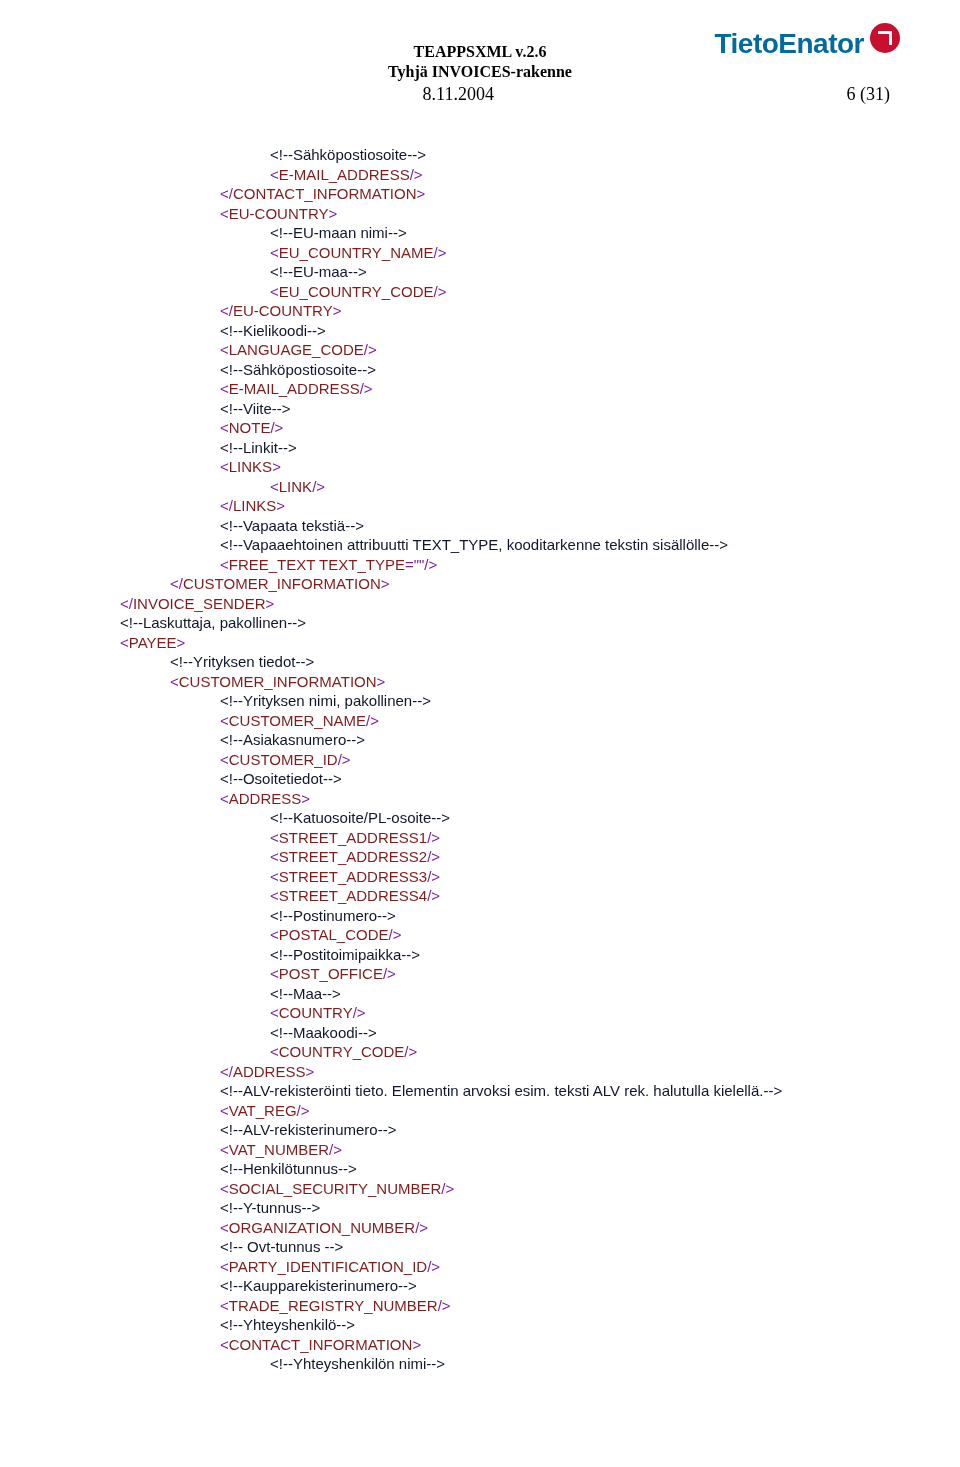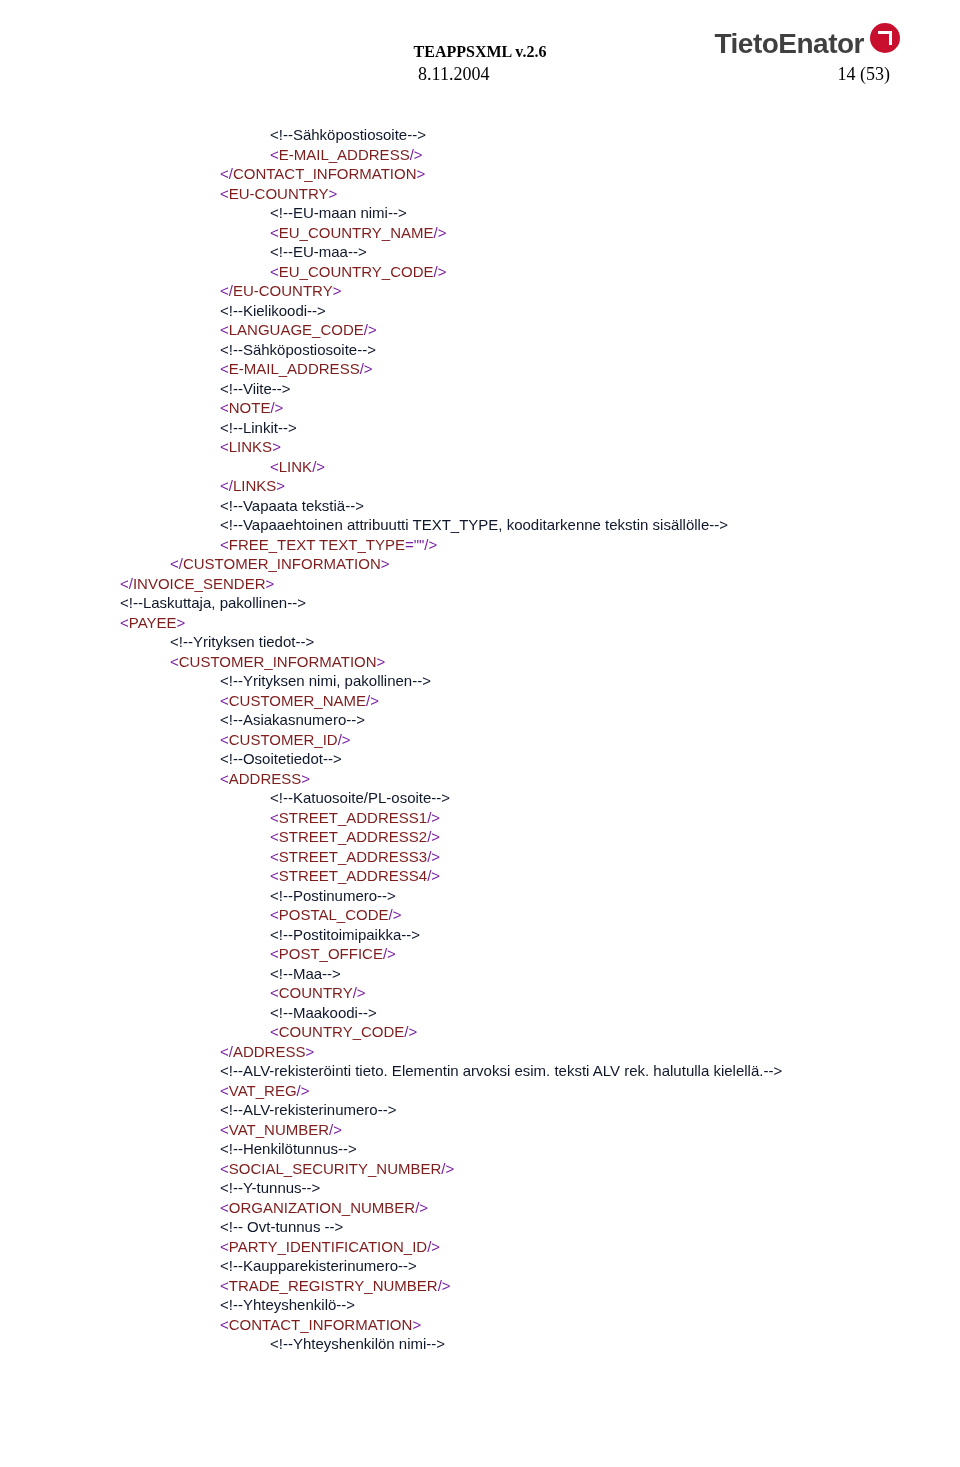--- a/index.html
+++ b/index.html
@@ -29,21 +29,21 @@
     top: 28px;
     right: 60px;
     display: flex;
     align-items: center;
     font-family: Arial, Helvetica, sans-serif;
   }
   .logo-text {
     font-size: 28px;
     font-weight: 900;
     letter-spacing: -0.5px;
-    color: #404040;
+    color: #0369a1;
   }
   .logo-mark {
     width: 30px;
     height: 30px;
     border-radius: 50%;
     background: #c8102e;
     margin-left: 6px;
     position: relative;
     top: -6px;
   }
@@ -81,28 +81,29 @@
   .darkred { color: #7f1d1d; }
   .green { color: #0f172a; }
 </style>
 </head>
 <body>
 
 <div class="page">
 
   <div class="header-block">
     <div>TEAPPSXML v.2.6</div>
+    <div>Tyhjä INVOICES-rakenne</div>
   </div>
 
   <div class="logo-wrap">
     <span class="logo-text">TietoEnator</span>
     <span class="logo-mark"></span>
   </div>
 
   <div class="meta-row">
     <span></span>
     <span>8.11.2004</span>
-    <span>14 (53)</span>
+    <span>6 (31)</span>
   </div>
 
   <div class="code-body" id="code-body"><div style="padding-left: 200px;"><span class="green">&lt;!--Sähköpostiosoite--&gt;</span></div><div style="padding-left: 200px;"><span class="purple">&lt;</span><span class="darkred">E-MAIL_ADDRESS</span><span class="purple">/&gt;</span></div><div style="padding-left: 150px;"><span class="purple">&lt;/</span><span class="darkred">CONTACT_INFORMATION</span><span class="purple">&gt;</span></div><div style="padding-left: 150px;"><span class="purple">&lt;</span><span class="darkred">EU-COUNTRY</span><span class="purple">&gt;</span></div><div style="padding-left: 200px;"><span class="green">&lt;!--EU-maan nimi--&gt;</span></div><div style="padding-left: 200px;"><span class="purple">&lt;</span><span class="darkred">EU_COUNTRY_NAME</span><span class="purple">/&gt;</span></div><div style="padding-left: 200px;"><span class="green">&lt;!--EU-maa--&gt;</span></div><div style="padding-left: 200px;"><span class="purple">&lt;</span><span class="darkred">EU_COUNTRY_CODE</span><span class="purple">/&gt;</span></div><div style="padding-left: 150px;"><span class="purple">&lt;/</span><span class="darkred">EU-COUNTRY</span><span class="purple">&gt;</span></div><div style="padding-left: 150px;"><span class="green">&lt;!--Kielikoodi--&gt;</span></div><div style="padding-left: 150px;"><span class="purple">&lt;</span><span class="darkred">LANGUAGE_CODE</span><span class="purple">/&gt;</span></div><div style="padding-left: 150px;"><span class="green">&lt;!--Sähköpostiosoite--&gt;</span></div><div style="padding-left: 150px;"><span class="purple">&lt;</span><span class="darkred">E-MAIL_ADDRESS</span><span class="purple">/&gt;</span></div><div style="padding-left: 150px;"><span class="green">&lt;!--Viite--&gt;</span></div><div style="padding-left: 150px;"><span class="purple">&lt;</span><span class="darkred">NOTE</span><span class="purple">/&gt;</span></div><div style="padding-left: 150px;"><span class="green">&lt;!--Linkit--&gt;</span></div><div style="padding-left: 150px;"><span class="purple">&lt;</span><span class="darkred">LINKS</span><span class="purple">&gt;</span></div><div style="padding-left: 200px;"><span class="purple">&lt;</span><span class="darkred">LINK</span><span class="purple">/&gt;</span></div><div style="padding-left: 150px;"><span class="purple">&lt;/</span><span class="darkred">LINKS</span><span class="purple">&gt;</span></div><div style="padding-left: 150px;"><span class="green">&lt;!--Vapaata tekstiä--&gt;</span></div><div style="padding-left: 150px;"><span class="green">&lt;!--Vapaaehtoinen attribuutti TEXT_TYPE, kooditarkenne tekstin sisällölle--&gt;</span></div><div style="padding-left: 150px;"><span class="purple">&lt;</span><span class="darkred">FREE_TEXT TEXT_TYPE</span><span class="purple">="</span><span class="purple">"/&gt;</span></div><div style="padding-left: 100px;"><span class="purple">&lt;/</span><span class="darkred">CUSTOMER_INFORMATION</span><span class="purple">&gt;</span></div><div style="padding-left: 50px;"><span class="purple">&lt;/</span><span class="darkred">INVOICE_SENDER</span><span class="purple">&gt;</span></div><div style="padding-left: 50px;"><span class="green">&lt;!--Laskuttaja, pakollinen--&gt;</span></div><div style="padding-left: 50px;"><span class="purple">&lt;</span><span class="darkred">PAYEE</span><span class="purple">&gt;</span></div><div style="padding-left: 100px;"><span class="green">&lt;!--Yrityksen tiedot--&gt;</span></div><div style="padding-left: 100px;"><span class="purple">&lt;</span><span class="darkred">CUSTOMER_INFORMATION</span><span class="purple">&gt;</span></div><div style="padding-left: 150px;"><span class="green">&lt;!--Yrityksen nimi, pakollinen--&gt;</span></div><div style="padding-left: 150px;"><span class="purple">&lt;</span><span class="darkred">CUSTOMER_NAME</span><span class="purple">/&gt;</span></div><div style="padding-left: 150px;"><span class="green">&lt;!--Asiakasnumero--&gt;</span></div><div style="padding-left: 150px;"><span class="purple">&lt;</span><span class="darkred">CUSTOMER_ID</span><span class="purple">/&gt;</span></div><div style="padding-left: 150px;"><span class="green">&lt;!--Osoitetiedot--&gt;</span></div><div style="padding-left: 150px;"><span class="purple">&lt;</span><span class="darkred">ADDRESS</span><span class="purple">&gt;</span></div><div style="padding-left: 200px;"><span class="green">&lt;!--Katuosoite/PL-osoite--&gt;</span></div><div style="padding-left: 200px;"><span class="purple">&lt;</span><span class="darkred">STREET_ADDRESS1</span><span class="purple">/&gt;</span></div><div style="padding-left: 200px;"><span class="purple">&lt;</span><span class="darkred">STREET_ADDRESS2</span><span class="purple">/&gt;</span></div><div style="padding-left: 200px;"><span class="purple">&lt;</span><span class="darkred">STREET_ADDRESS3</span><span class="purple">/&gt;</span></div><div style="padding-left: 200px;"><span class="purple">&lt;</span><span class="darkred">STREET_ADDRESS4</span><span class="purple">/&gt;</span></div><div style="padding-left: 200px;"><span class="green">&lt;!--Postinumero--&gt;</span></div><div style="padding-left: 200px;"><span class="purple">&lt;</span><span class="darkred">POSTAL_CODE</span><span class="purple">/&gt;</span></div><div style="padding-left: 200px;"><span class="green">&lt;!--Postitoimipaikka--&gt;</span></div><div style="padding-left: 200px;"><span class="purple">&lt;</span><span class="darkred">POST_OFFICE</span><span class="purple">/&gt;</span></div><div style="padding-left: 200px;"><span class="green">&lt;!--Maa--&gt;</span></div><div style="padding-left: 200px;"><span class="purple">&lt;</span><span class="darkred">COUNTRY</span><span class="purple">/&gt;</span></div><div style="padding-left: 200px;"><span class="green">&lt;!--Maakoodi--&gt;</span></div><div style="padding-left: 200px;"><span class="purple">&lt;</span><span class="darkred">COUNTRY_CODE</span><span class="purple">/&gt;</span></div><div style="padding-left: 150px;"><span class="purple">&lt;/</span><span class="darkred">ADDRESS</span><span class="purple">&gt;</span></div><div style="padding-left: 150px;"><span class="green">&lt;!--ALV-rekisteröinti tieto. Elementin arvoksi esim. teksti ALV rek. halutulla kielellä.--&gt;</span></div><div style="padding-left: 150px;"><span class="purple">&lt;</span><span class="darkred">VAT_REG</span><span class="purple">/&gt;</span></div><div style="padding-left: 150px;"><span class="green">&lt;!--ALV-rekisterinumero--&gt;</span></div><div style="padding-left: 150px;"><span class="purple">&lt;</span><span class="darkred">VAT_NUMBER</span><span class="purple">/&gt;</span></div><div style="padding-left: 150px;"><span class="green">&lt;!--Henkilötunnus--&gt;</span></div><div style="padding-left: 150px;"><span class="purple">&lt;</span><span class="darkred">SOCIAL_SECURITY_NUMBER</span><span class="purple">/&gt;</span></div><div style="padding-left: 150px;"><span class="green">&lt;!--Y-tunnus--&gt;</span></div><div style="padding-left: 150px;"><span class="purple">&lt;</span><span class="darkred">ORGANIZATION_NUMBER</span><span class="purple">/&gt;</span></div><div style="padding-left: 150px;"><span class="green">&lt;!-- Ovt-tunnus --&gt;</span></div><div style="padding-left: 150px;"><span class="purple">&lt;</span><span class="darkred">PARTY_IDENTIFICATION_ID</span><span class="purple">/&gt;</span></div><div style="padding-left: 150px;"><span class="green">&lt;!--Kaupparekisterinumero--&gt;</span></div><div style="padding-left: 150px;"><span class="purple">&lt;</span><span class="darkred">TRADE_REGISTRY_NUMBER</span><span class="purple">/&gt;</span></div><div style="padding-left: 150px;"><span class="green">&lt;!--Yhteyshenkilö--&gt;</span></div><div style="padding-left: 150px;"><span class="purple">&lt;</span><span class="darkred">CONTACT_INFORMATION</span><span class="purple">&gt;</span></div><div style="padding-left: 200px;"><span class="green">&lt;!--Yhteyshenkilön nimi--&gt;</span></div></div>
 
 </div>
 
 </body></html>

